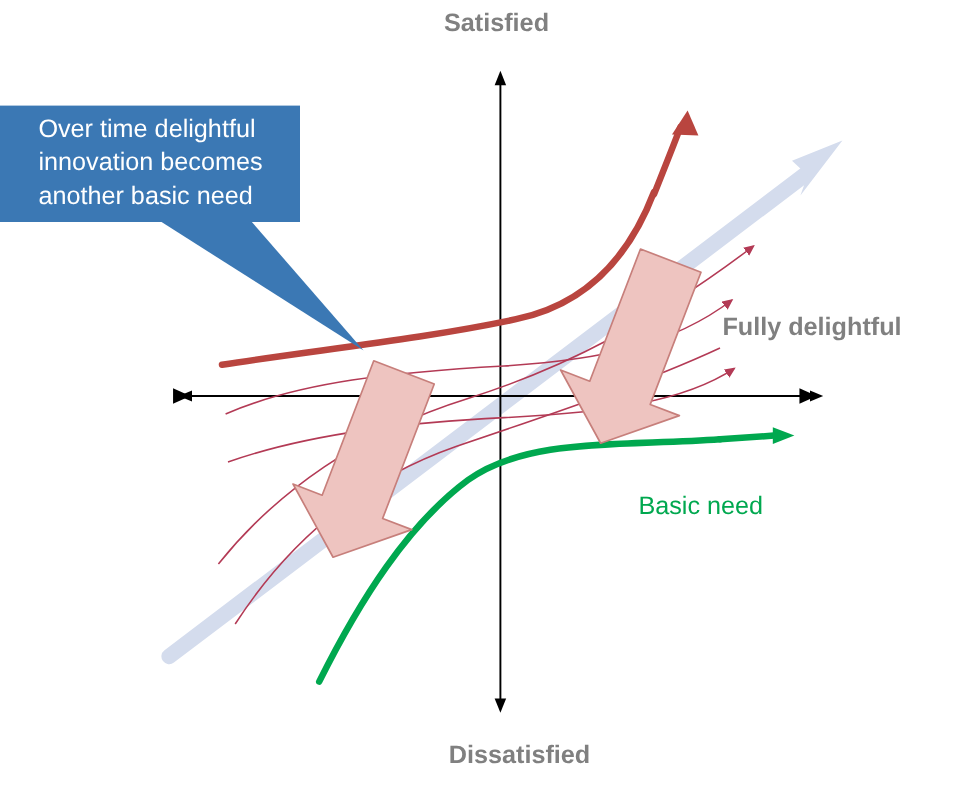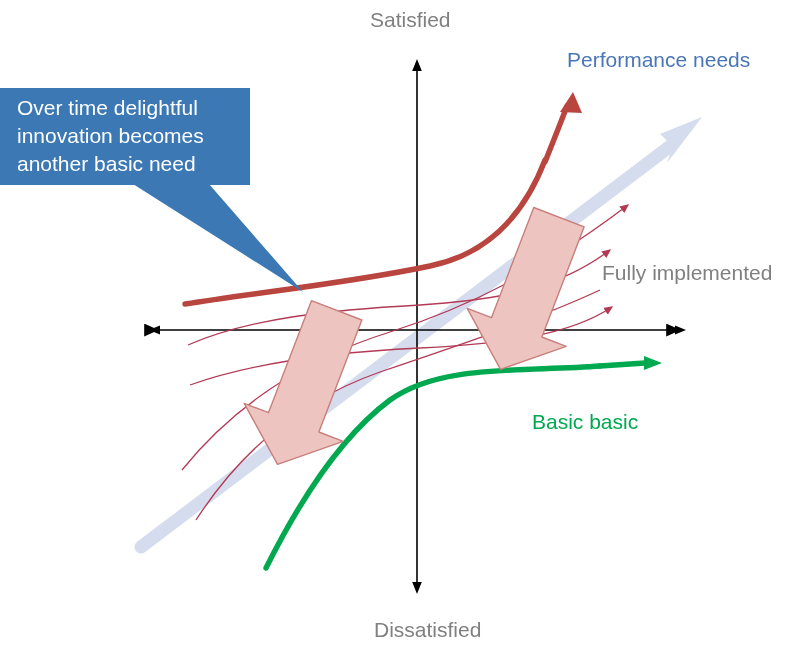--- a/index.html
+++ b/index.html
@@ -25,21 +25,21 @@
     height: 660px;
   }
   .lbl {
     position: absolute;
     white-space: pre;
     line-height: 1.12;
   }
   .axis-label {
     font-size: 21px;
     color: #808080;
-    font-weight: 400;
+    font-weight: 700;
   }
   .series-label {
     font-size: 21px;
     font-weight: 400;
   }
   .lbl-satisfied   { left: 370px; top: 8px; }
   .lbl-dissatisfied{ left: 360px; top: 618px; margin-left: 14px; }
   .lbl-notimpl     { left: 63px;  top: 261px; }
   .lbl-fullyimpl   { left: 602px; top: 261px; }
   .lbl-performance { left: 567px; top: 48px;  color: #4a76b8; }
@@ -47,21 +47,21 @@
   .lbl-basic       { left: 532px; top: 410px; color: #00a84f; }
 
   #callout-box {
     position: absolute;
     left: 0px;
     top: 88px;
     width: 250px;
     height: 97px;
     background: #3b78b4;
     box-sizing: border-box;
-    padding: 6px 10px 0 17px;
+    padding: 6px 10px 0 32px;
   }
   #callout-text {
     color: #ffffff;
     font-size: 21px;
     line-height: 1.33;
     white-space: pre-line;
   }
 </style>
 </head>
 <body>
@@ -144,20 +144,19 @@
     <div id="callout-text">Over time delightful
 innovation becomes
 another basic need</div>
   </div>
 
   <div class="lbl axis-label lbl-satisfied">Satisfied</div>
 
   <div class="lbl axis-label lbl-dissatisfied">Dissatisfied</div>
 
 
-  <div class="lbl axis-label lbl-fullyimpl">Fully implemented</div>
-
-  <div class="lbl series-label lbl-performance">Performance needs</div>
+  <div class="lbl axis-label lbl-fullyimpl">Fully delightful</div>
 
 
-  <div class="lbl series-label lbl-basic">Basic basic</div>
+
+  <div class="lbl series-label lbl-basic">Basic need</div>
 
 </div>
 
 </body></html>

